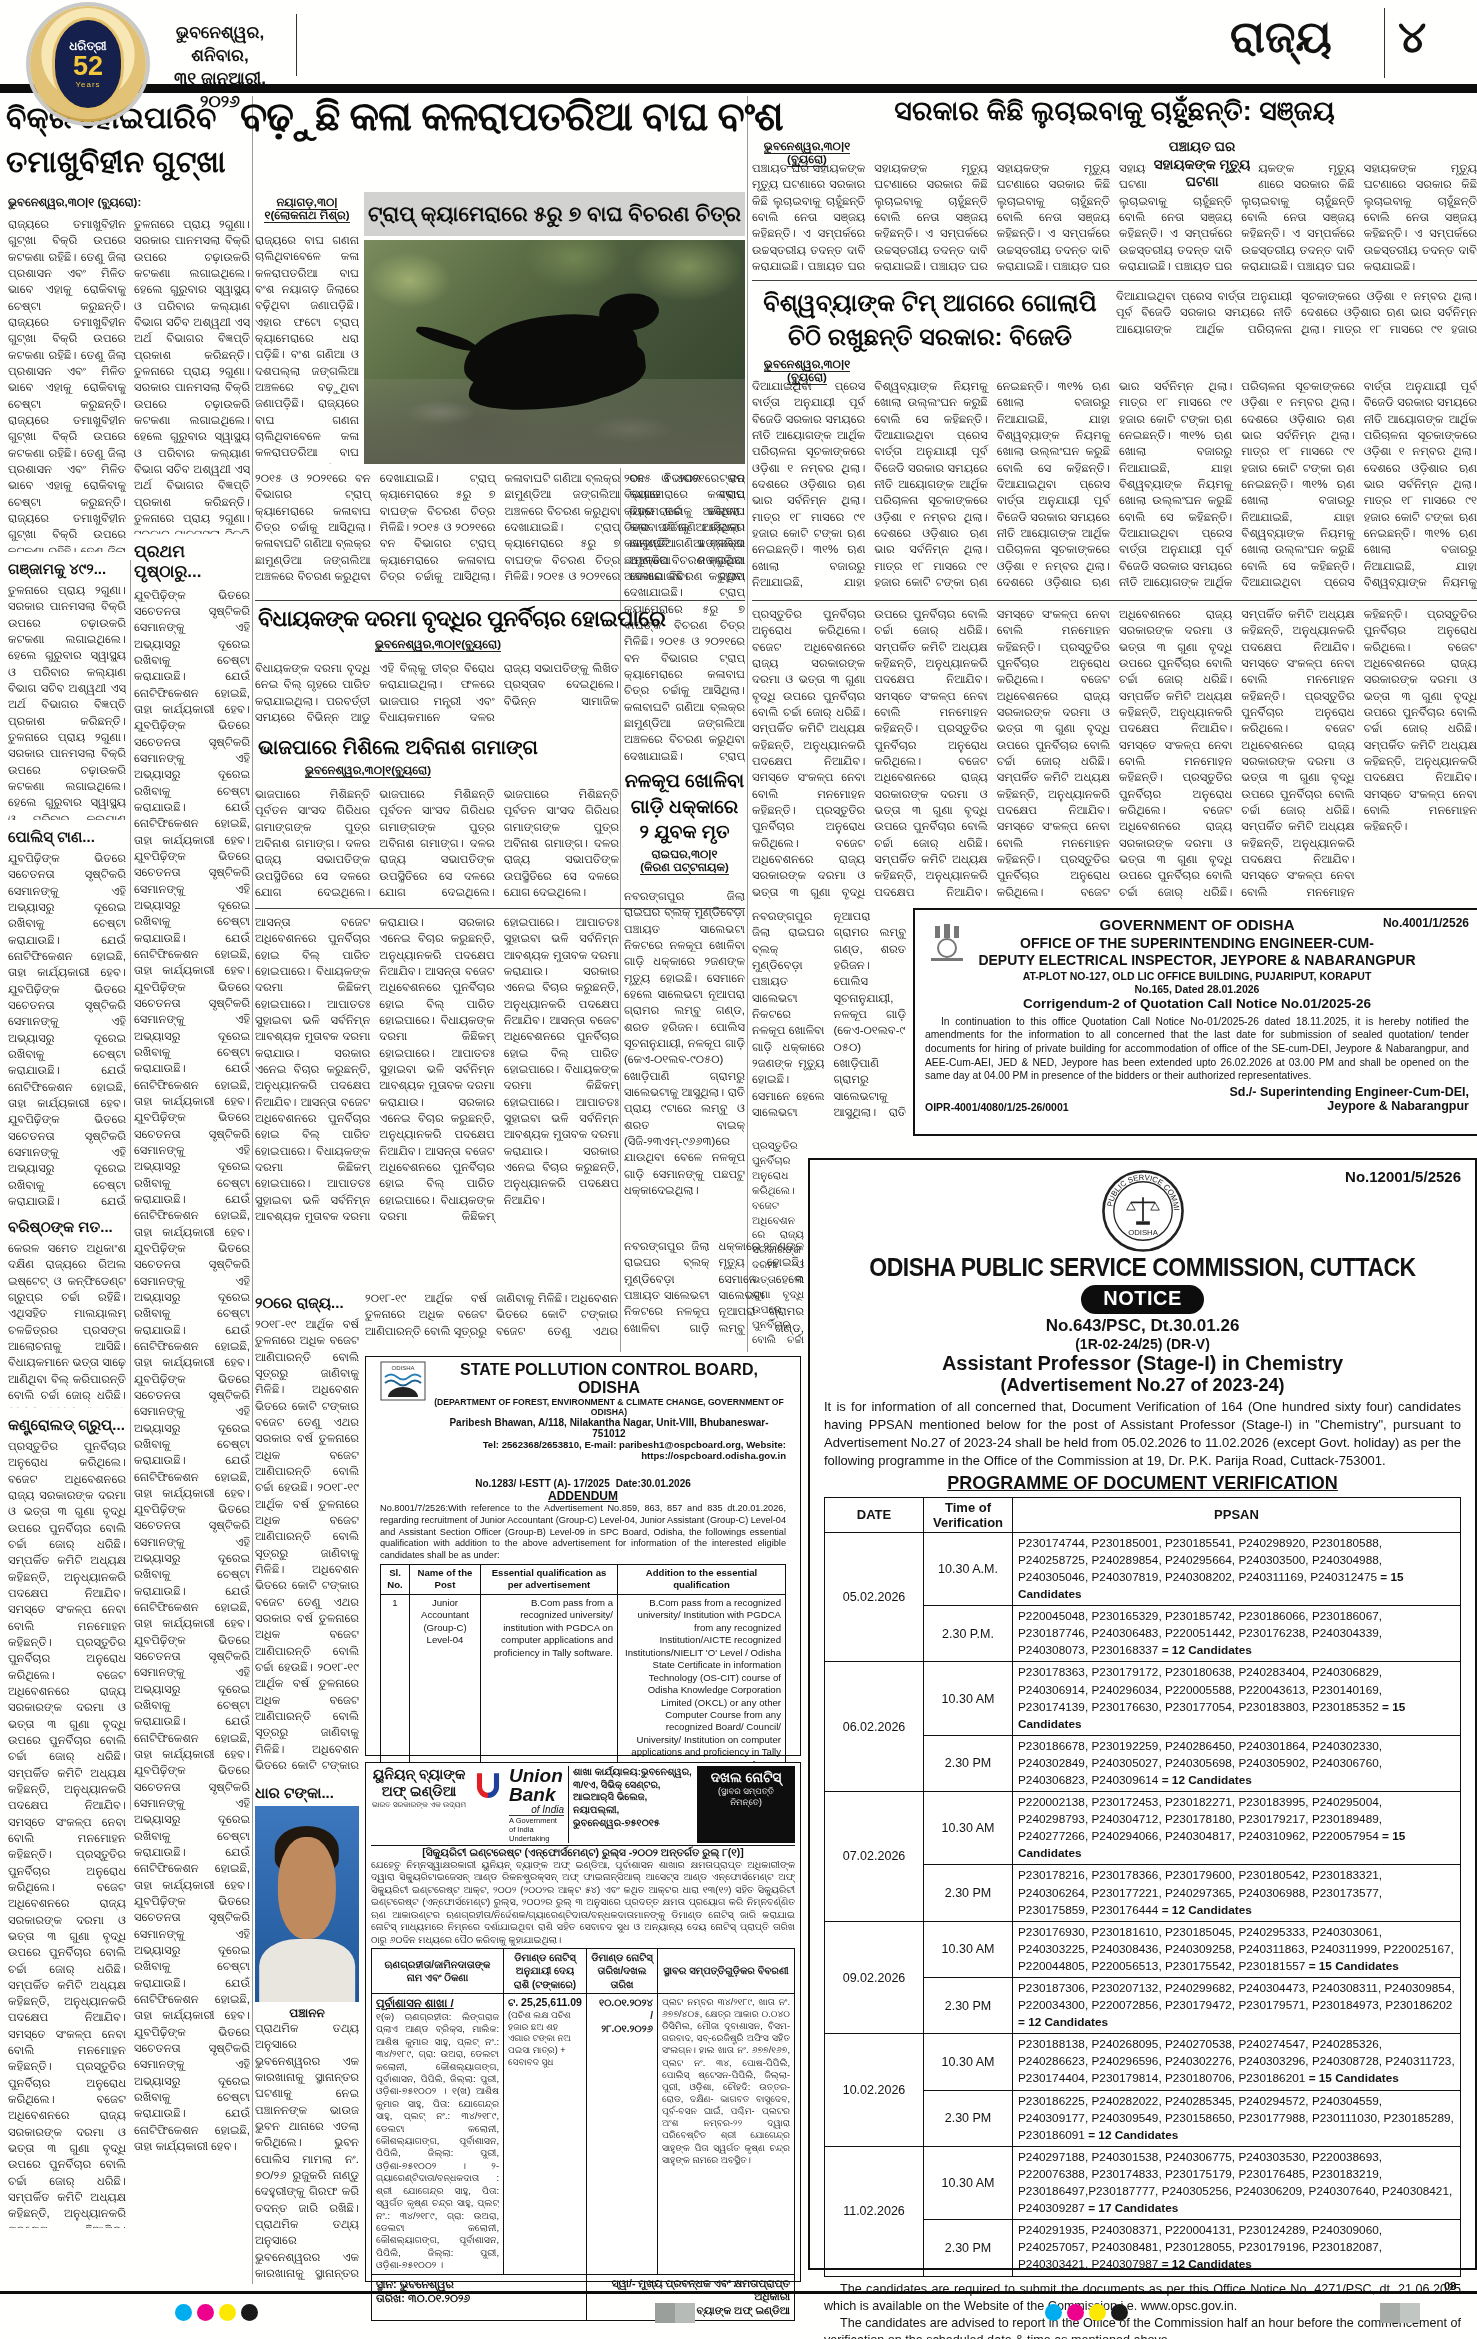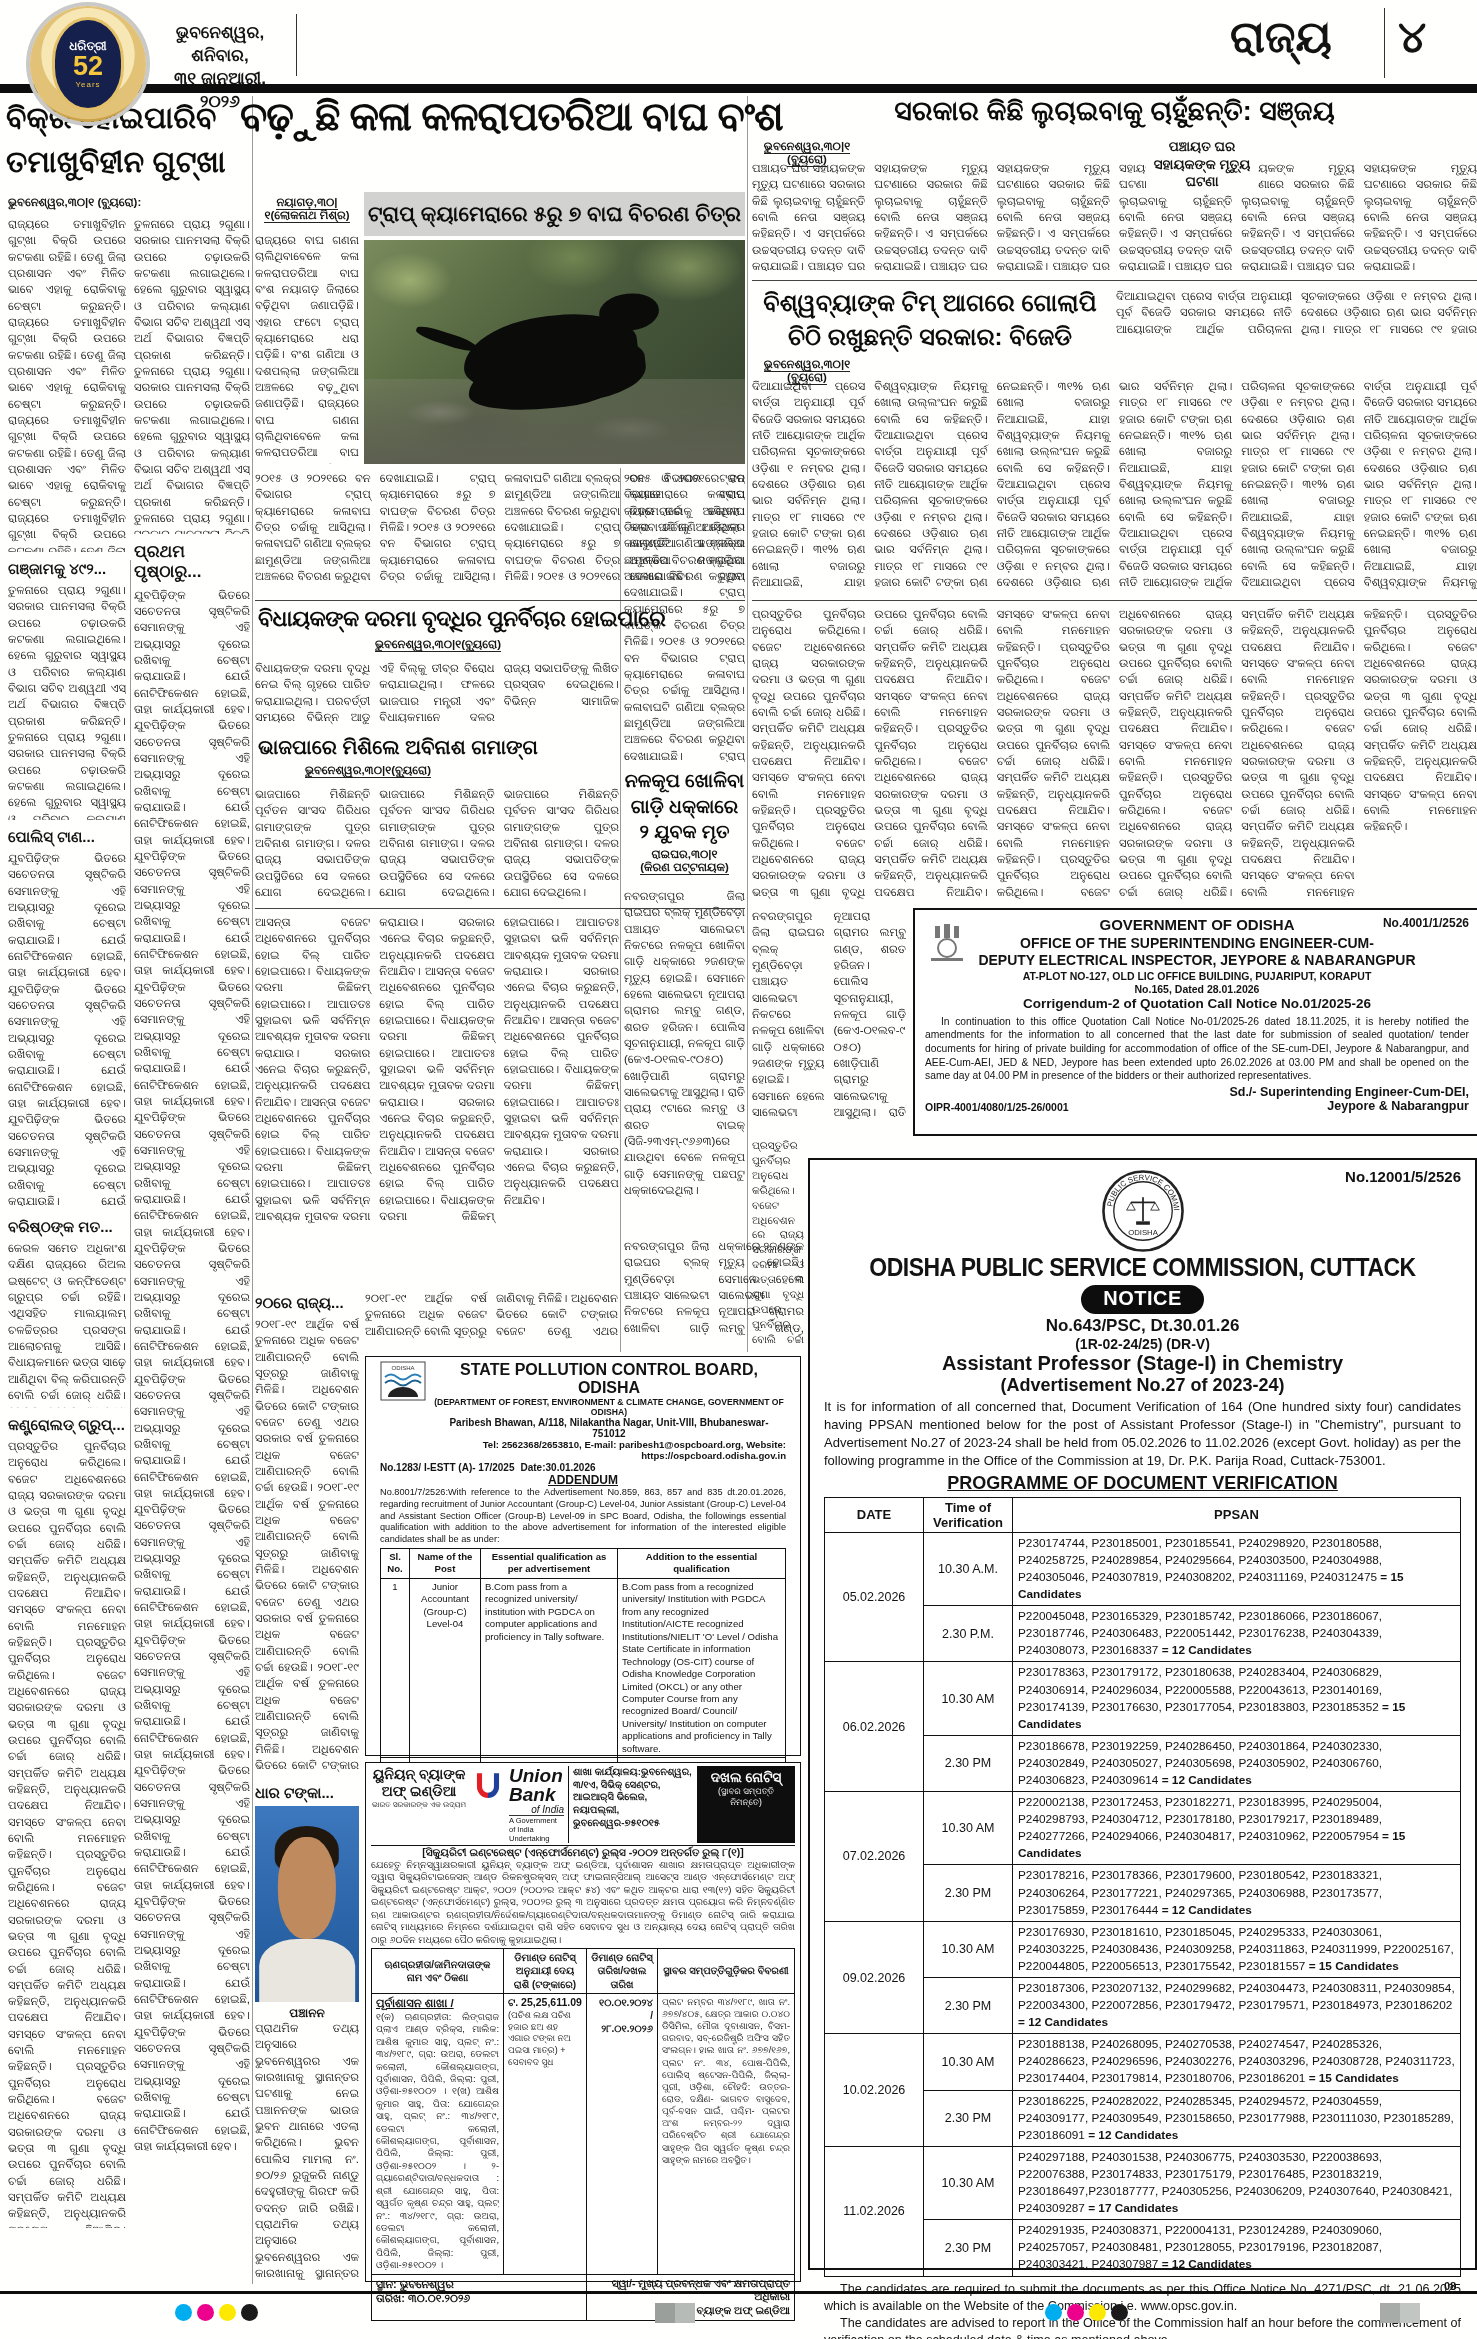--- a/index.html
+++ b/index.html
@@ -58,21 +58,21 @@
   .notice-badge{display:inline-block;background:#0d0d0d;color:#fff;font-weight:bold;font-size:20px;
      padding:2px 22px 4px;border-radius:15px;letter-spacing:.5px;}
   .opsc-title{font-size:23px;font-weight:bold;text-align:center;letter-spacing:-.5px;transform:scaleY(1.12);}
   table.ver{border-collapse:collapse;width:100%;}
   table.ver th,table.ver td{border:1.6px solid #111;padding:2px 5px;vertical-align:middle;}
   table.ver th{font-weight:bold;text-align:center;font-size:13px;}
   table.ver td.dt{font-size:12.5px;text-align:center;white-space:nowrap;}
   table.ver td.tm{font-size:12.5px;text-align:center;white-space:nowrap;}
   table.ver td.ppsan{font-size:11.8px;line-height:1.45;}
   table.spcb{border-collapse:collapse;width:100%;}
-  table.spcb th,table.spcb td{border:1.3px solid #111;padding:2px 4px;font-size:9.6px;line-height:1.3;vertical-align:top;}
+  table.spcb th,table.spcb td{border:1.3px solid #111;padding:2px 4px;font-size:9.6px;line-height:1.3;vertical-align:top;text-align:right;}
   table.spcb th{text-align:center;font-weight:bold;vertical-align:middle;}
   table.ub{border-collapse:collapse;width:100%;}
   table.ub th,table.ub td{border:1.2px solid #111;padding:2px 4px;font-size:10px;line-height:1.32;vertical-align:top;}
   table.ub th{font-weight:bold;text-align:center;vertical-align:middle;}
   .ub-rev{background:#0e0e0e;color:#fff;text-align:center;padding:4px 6px;}
   .small-b{font-weight:bold;}
   .footer-dot{width:17px;height:17px;border-radius:50%;display:inline-block;margin-right:5px;}
   .gray-sq{width:20px;height:20px;display:inline-block;}
   .seal-wrap{display:flex;justify-content:center;}
 </style>
@@ -221,21 +221,21 @@
         <path d="M5 22 q6 -5 12 0 t12 0 t12 0" stroke="#1b5f8f" fill="none" stroke-width="2"></path>
         <path d="M8 36 a15 10 0 0 1 30 0 z" fill="#222"></path>
       </svg>
       <div style="flex:1;text-align:center;">
         <div style="font-weight:bold;font-size:16px;">STATE POLLUTION CONTROL BOARD, ODISHA</div>
         <div style="font-weight:bold;font-size:8.6px;">(DEPARTMENT OF FOREST, ENVIRONMENT &amp; CLIMATE CHANGE, GOVERNMENT OF ODISHA)</div>
         <div style="font-weight:bold;font-size:10px;">Paribesh Bhawan, A/118, Nilakantha Nagar, Unit-VIII, Bhubaneswar- 751012</div>
         <div style="font-weight:bold;font-size:9.6px;text-align:right;">Tel: 2562368/2653810, E-mail: paribesh1@ospcboard.org, Website: https://ospcboard.odisha.gov.in</div>
       </div>
     </div>
-    <div style="display:flex;justify-content:flex-start;font-weight:bold;font-size:10px;margin-top:1px;gap:6px;">
+    <div style="display:flex;justify-content:center;font-weight:bold;font-size:10px;margin-top:17px;gap:6px;">
       <span>No.1283/ I-ESTT (A)- 17/2025</span>
       <span>Date:30.01.2026</span>
     </div>
     <div style="text-align:center;font-weight:bold;font-size:12px;text-decoration:underline;">ADDENDUM</div>
     <div class="jus" style="font-size:9.2px;line-height:1.28;">No.8001/7/2526:With reference to the Advertisement No.859, 863, 857 and 835 dt.20.01.2026, regarding recruitment of Junior Accountant (Group-C) Level-04, Junior Assistant (Group-C) Level-04 and Assistant Section Officer (Group-B) Level-09 in SPC Board, Odisha, the followings essential qualification with addition to the above advertisement for information of the interested eligible candidates shall be as under:</div>
     <table class="spcb" style="margin-top:2px;">
       <thead>
         <tr>
           <th style="width:20px;">Sl. No.</th>
           <th style="width:62px;">Name of the Post</th>

